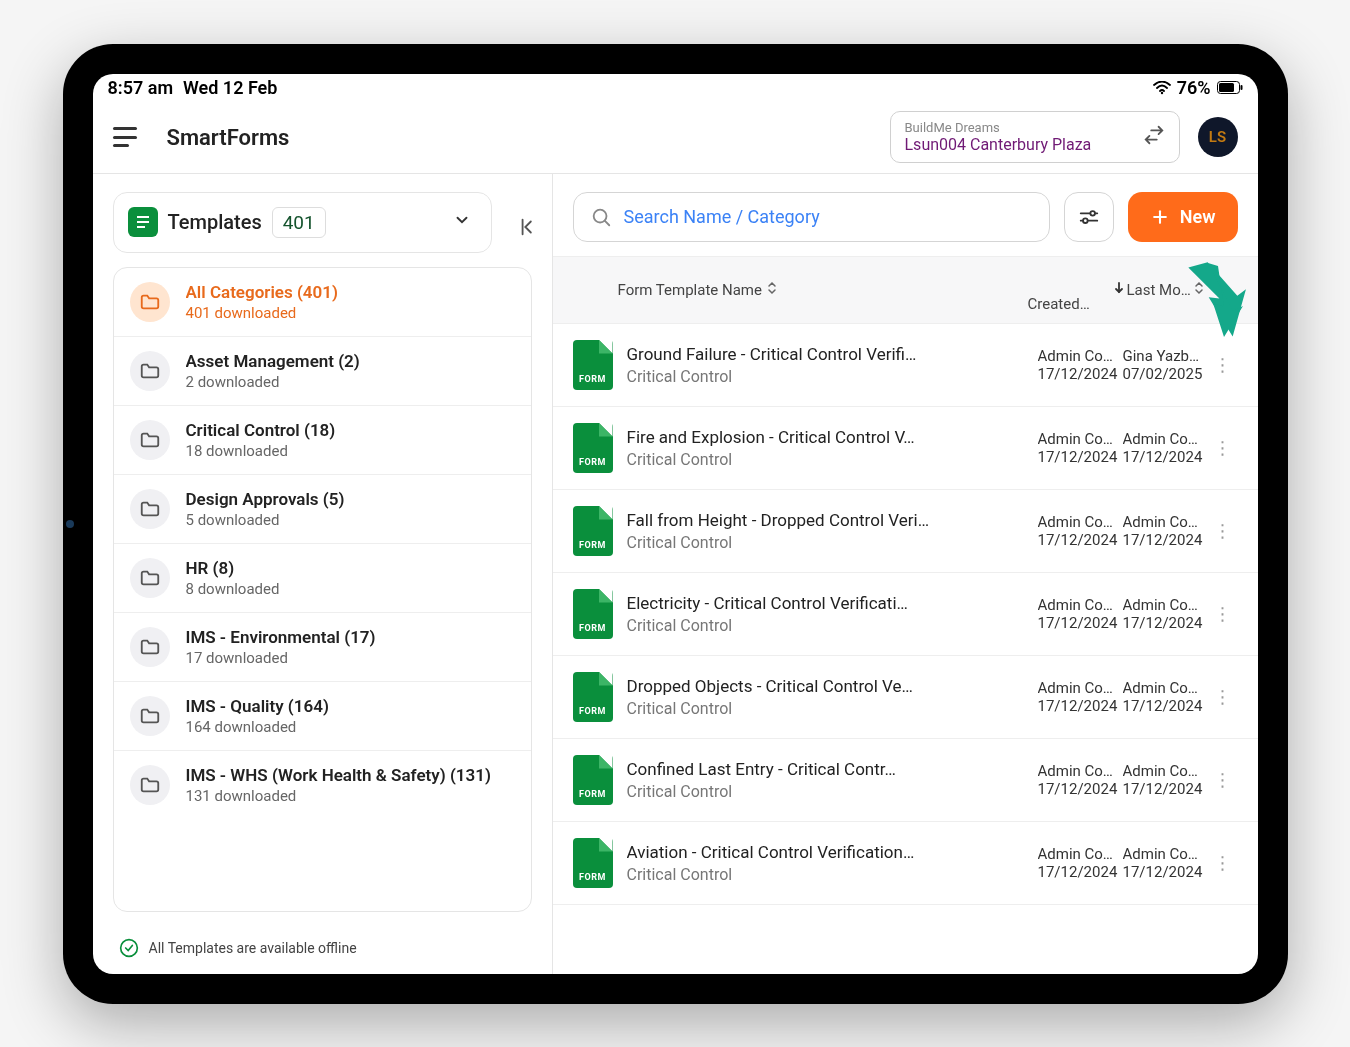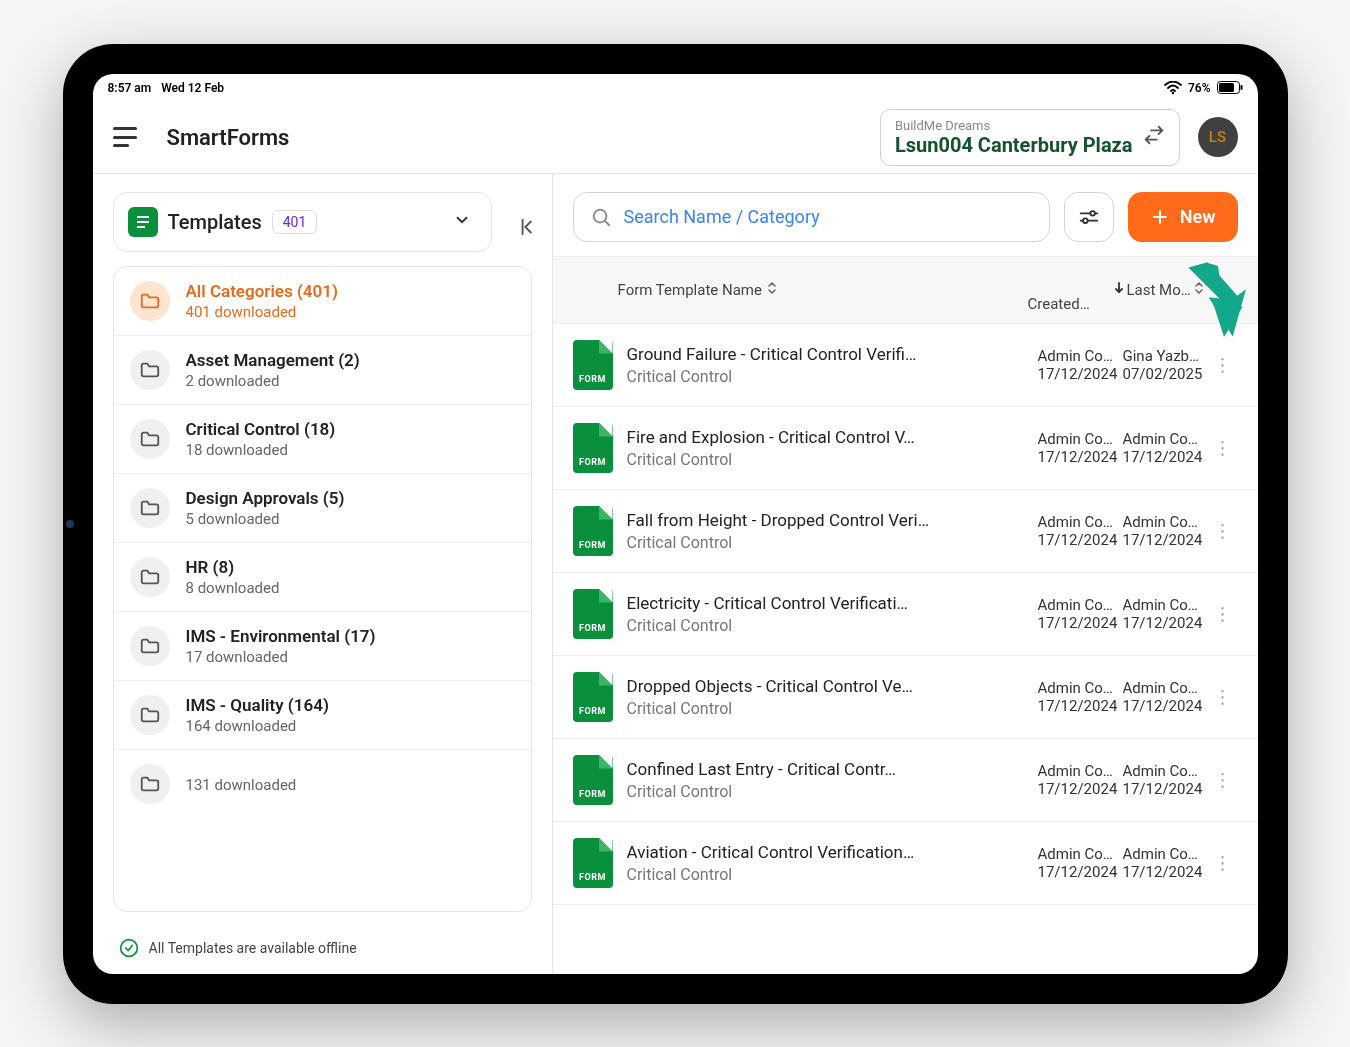--- a/index.html
+++ b/index.html
@@ -29,21 +29,21 @@
     overflow: hidden;
     display: flex;
     flex-direction: column;
   }
   .status-bar {
     height: 28px;
     display: flex;
     justify-content: space-between;
     align-items: center;
     padding: 0 15px;
-    font-size: 12px;
+    font-size: 18px;
     font-weight: 600;
     color: #000;
   }
   .status-left { display: flex; gap: 10px; }
   .status-right { display: flex; align-items: center; gap: 6px; }
   .wifi-icon svg, .battery-icon svg { display: block; }
   .app-header {
     height: 72px;
     display: flex;
     align-items: center;
@@ -62,25 +62,25 @@
     border-radius: 10px;
     padding: 8px 14px;
     display: flex;
     align-items: center;
     gap: 10px;
     cursor: pointer;
     min-width: 290px;
   }
   .project-selector .texts { flex:1; }
   .project-org { font-size: 13px; color: #888; }
-  .project-name { font-size: 20px; font-weight: 700; color: #14532d; }
+  .project-name { font-size: 16px; font-weight: 400; color: #701a75; }
   .swap-icon { color: #555; }
   .avatar {
     width: 40px; height:40px; border-radius: 50%;
-    background: #404040; color: #c27a12;
+    background: #0f172a; color: #c27a12;
     display:flex; align-items:center; justify-content:center;
     font-weight:600; margin-left: 18px; font-size:15px;
   }
   .app-body { flex:1; display:flex; overflow:hidden; }
   .left-panel {
     width: 460px;
     border-right: 1px solid #e5e5e5;
     display:flex; flex-direction:column;
     padding: 18px 12px 12px 12px;
   }
@@ -92,21 +92,21 @@
   }
   .templates-top {
     display:flex; align-items:center; padding: 14px 14px;
   }
   .template-badge {
     width:30px; height:30px; background:#0a8f3c; border-radius:6px;
     display:flex; align-items:center; justify-content:center; margin-right:10px;
   }
   .template-badge svg { fill:#fff; }
   .templates-label { font-size:20px; font-weight:500; color:#222; }
-  .count-pill { border:1px solid #ddd; border-radius:6px; padding:3px 10px; font-size:14px; margin-left:10px; color:#6d28d9; }
+  .count-pill { border:1px solid #ddd; border-radius:6px; padding:3px 10px; font-size:19px; margin-left:10px; color:#14532d; }
   .templates-chevron { margin-left:auto; color:#333; padding-right:6px; }
   .collapse-icon { margin-left:18px; color:#555; cursor:pointer; }
   .templates-top-row { display:flex; align-items:center;}
   .categories-list { flex:1; overflow-y:auto; }
   .category-item {
     display:flex; align-items:center; padding: 14px 16px;
     border-top:1px solid #eee; cursor:pointer;
   }
   .category-item:first-child { border-top:none; }
   .cat-icon {
@@ -359,20 +359,21 @@
       <div class="cat-sub">164 downloaded</div>
     </div>
               </div>
               <div class="category-item">
     <div class="cat-icon">
       <svg width="22" height="22" viewBox="0 0 24 24" stroke-width="2" stroke-linecap="round">
                     <path d="M3 7a2 2 0 0 1 2-2h4l2 3h8a2 2 0 0 1 2 2v7a2 2 0 0 1-2 2H5a2 2 0 0 1-2-2V7z"></path>
                   </svg>
     </div>
     <div class="cat-texts">
+      <div class="cat-title">IMS - WHS (Work Health &amp; Safety) (131)</div>
       <div class="cat-sub">131 downloaded</div>
     </div>
               </div>
             </div>
         </div>
 
         <div class="offline-footer">
           <svg width="20" height="20" viewBox="0 0 24 24" fill="none" stroke-width="2" stroke-linecap="round">
               <circle cx="12" cy="12" r="10"></circle>
               <polyline points="8 12 11 15 16 9"></polyline>

